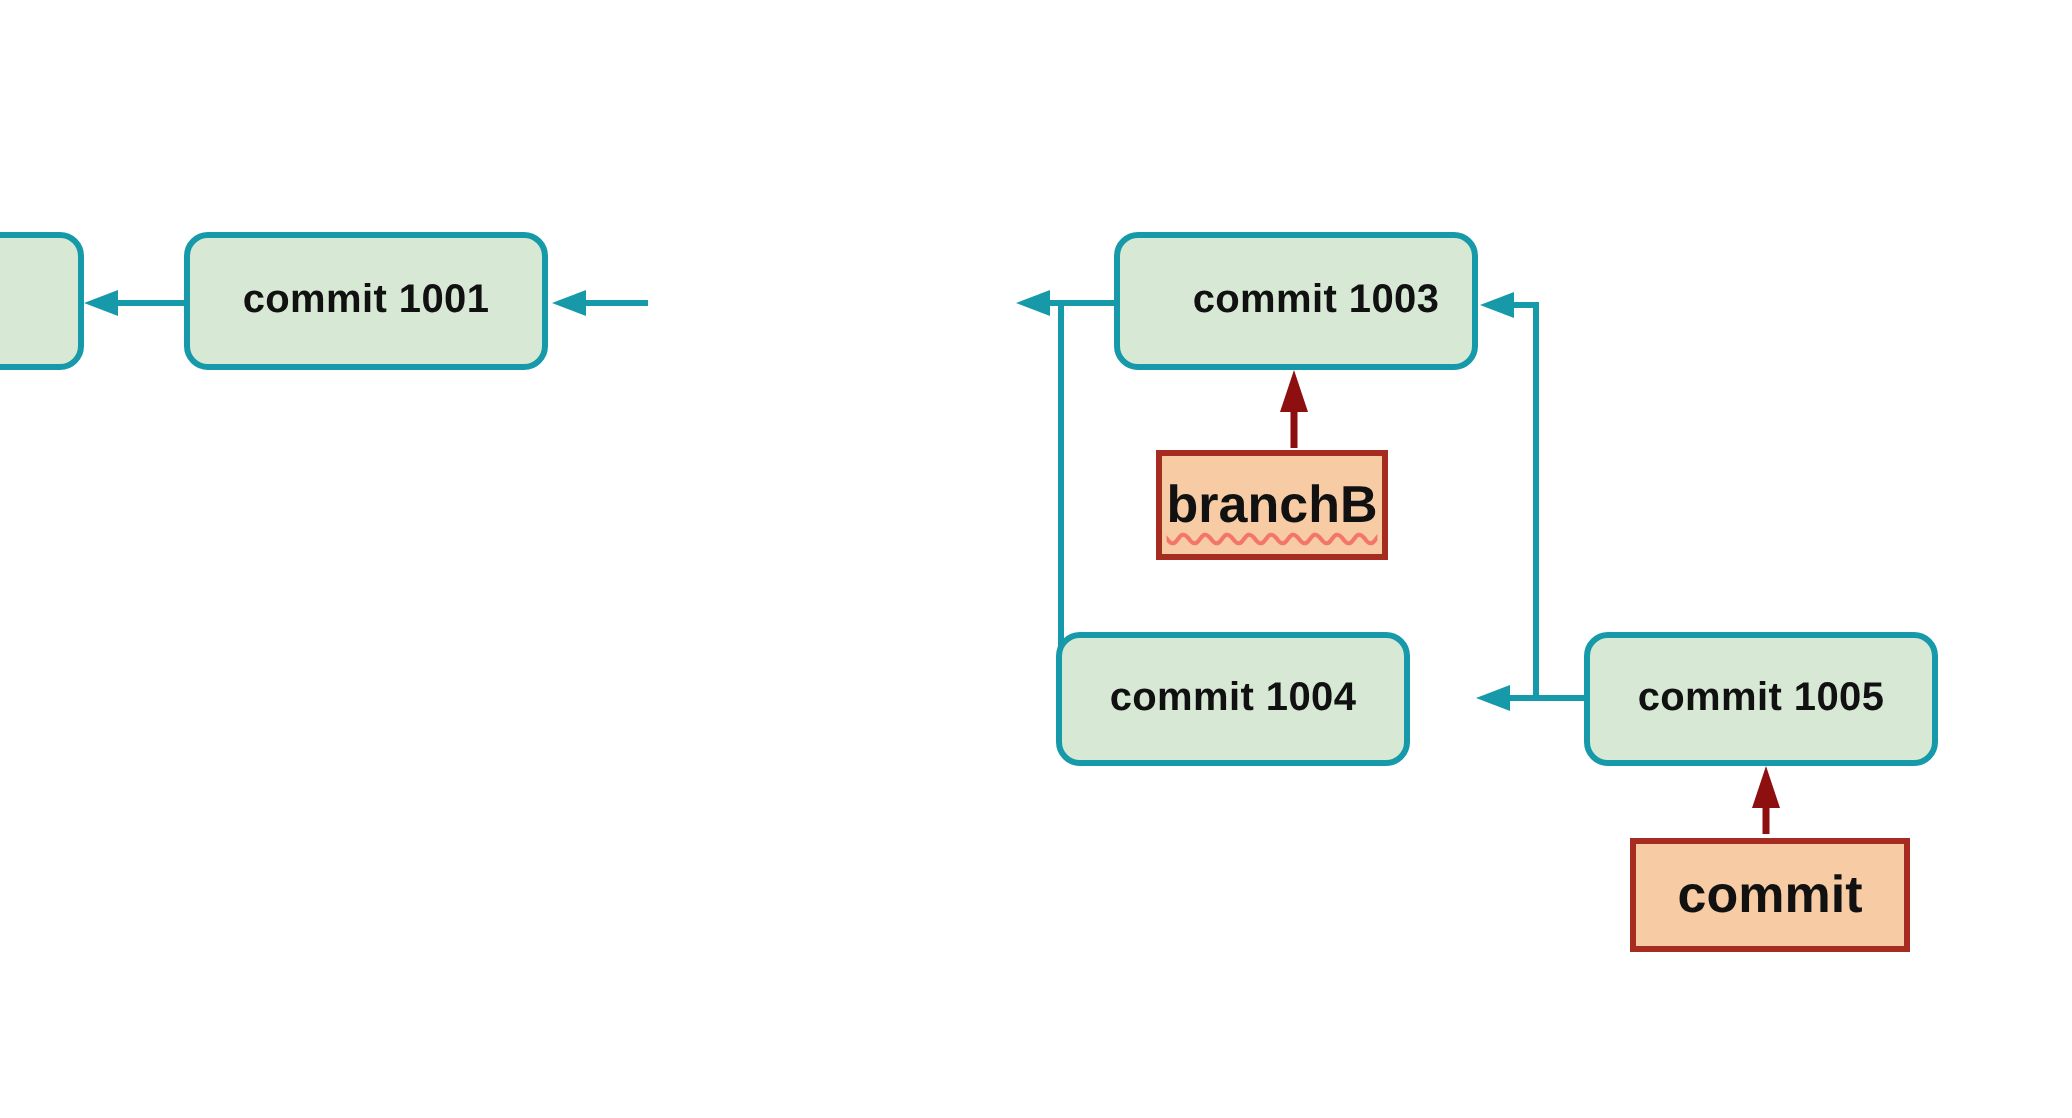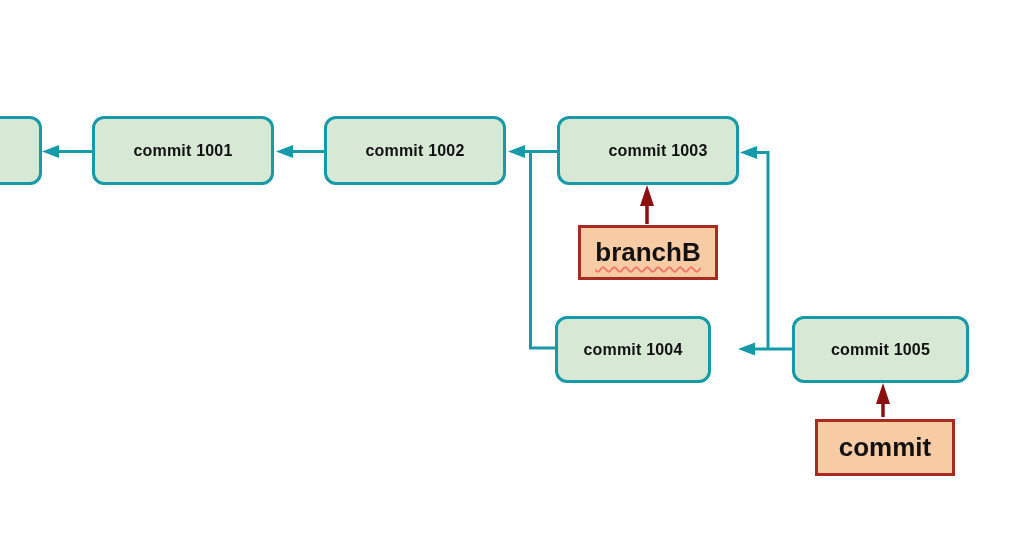--- a/index.html
+++ b/index.html
@@ -24,21 +24,21 @@
     position: absolute;
     box-sizing: border-box;
     display: flex;
     align-items: center;
     justify-content: center;
   }
   .commit-node {
     background: var(--commit-fill, #d7e9d5);
     border: 3px solid var(--teal, #1699a8);
     border-radius: 12px;
-    font-size: 16px;
+    font-size: 20px;
     font-weight: bold;
     color: var(--text, #111111);
     letter-spacing: 0.2px;
   }
   .branch-node {
     background: var(--branch-fill, #f7cba3);
     border: 3px solid var(--branch-border, #a62b21);
     font-size: 26px;
     font-weight: bold;
     color: var(--text, #111111);
@@ -79,37 +79,34 @@
     <line class="edge-red" x1="883" y1="417" x2="883" y2="404"></line>
     <polygon class="head-red" points="883,383 876,404 890,404"></polygon>
   </svg>
 
   <div class="node commit-node" style="left:-62px; top:116px; width:104px; height:69px;"></div>
 
   <div class="node commit-node" style="left:92px; top:116px; width:182px; height:69px;">
     <span>commit 1001</span>
   </div>
 
-  <div class="node commit-node" style="left:324px; top:116px; width:182px; height:69px;">
-    <span>commit 1002</span>
-  </div>
 
   <div class="node commit-node" style="left:557px; top:116px; width:182px; height:69px;padding-left:20px;">
     <span>commit 1003</span>
   </div>
 
-  <div class="node commit-node" style="left:555px; top:316px; width:156px; height:67px;">
+  <div class="node commit-node" style="left:528px; top:316px; width:177px; height:67px;">
     <span>commit 1004</span>
   </div>
 
   <div class="node commit-node" style="left:792px; top:316px; width:177px; height:67px;">
     <span>commit 1005</span>
   </div>
 
-  <div class="node branch-node" style="left:578px; top:225px; width:140px; height:55px;">
+  <div class="node branch-node" style="left:578px; top:225px; width:116px; height:55px;">
     <span class="misspelled">branchB</span>
   </div>
 
   <div class="node branch-node" style="left:815px; top:419px; width:140px; height:57px;">
     <span>commit</span>
   </div>
 
 </div>
 
 </body></html>

